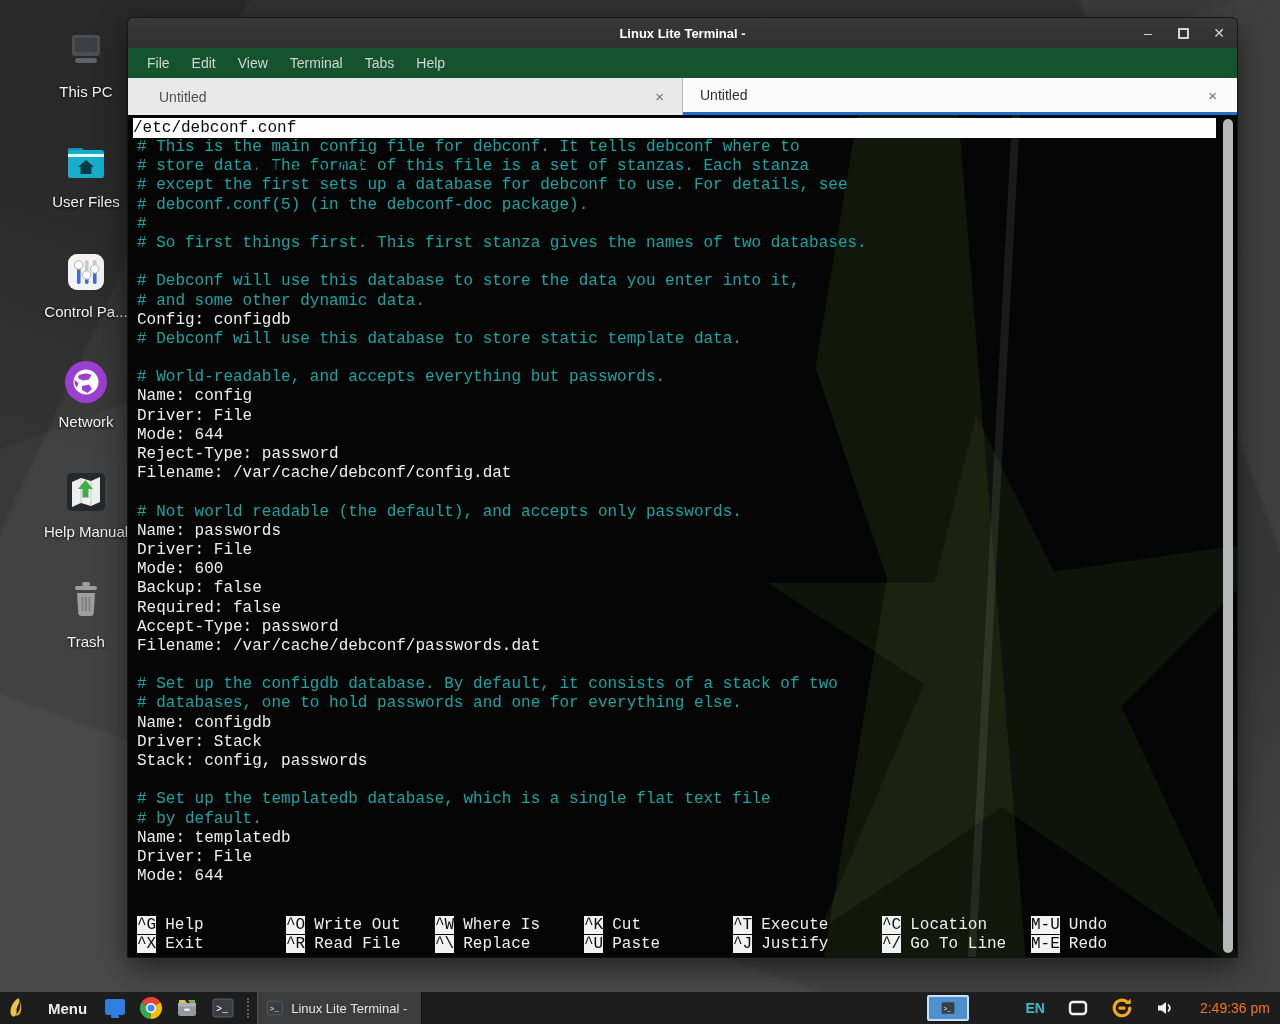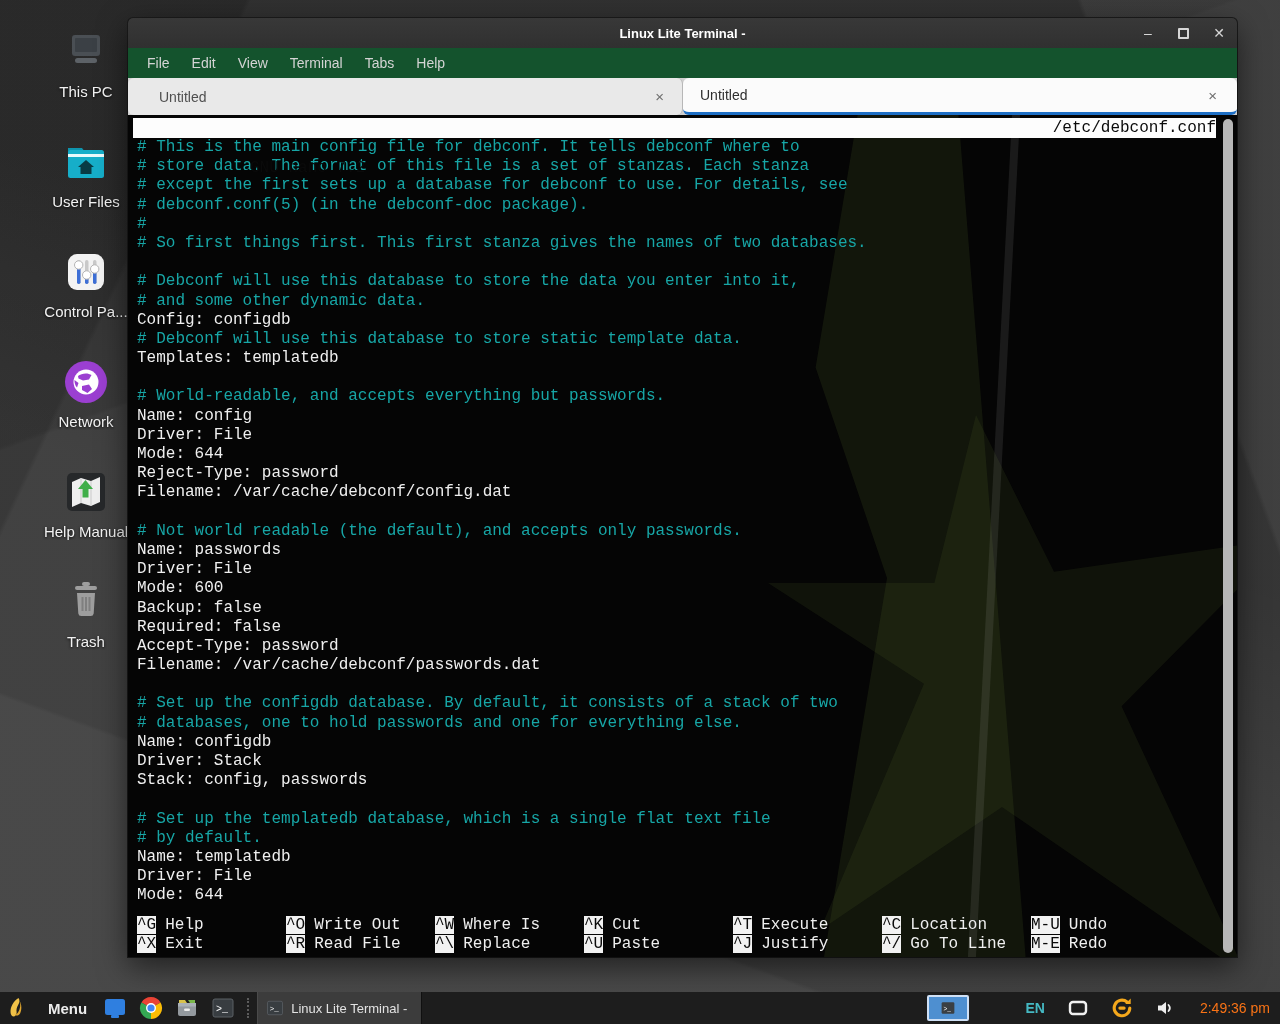--- a/index.html
+++ b/index.html
@@ -42,21 +42,21 @@
   .win-btn { color:#d6d6d6; font-size:14px; width:16px; text-align:center; cursor:pointer; line-height:16px; }
   .win-btn.max { width:11px; height:11px; border:2px solid #d6d6d6; border-radius:1px; }
   .menubar {
     height:30px; background:#14532d; display:flex; align-items:center; padding-left:8px;
   }
   .menu-item { color:#d4d4d4; font-size:14px; padding:4px 11px; cursor:pointer; }
 
   .tabbar { height:37px; display:flex; background:#cfcfcf; }
   .tab {
     display:flex; align-items:center; justify-content:space-between;
-    font-size:14px; cursor:pointer; position:relative;border-radius:6px;
+    font-size:14px; cursor:pointer; position:relative;
   }
   .tab.inactive { flex:0 0 555px; background:#e9e9e9; color:#4f4f4f;
     border-right:1px solid #b7b7b7; padding:0 18px 0 31px; }
   .tab.active { flex:1; background:#fbfbfb; color:#2e2e2e;
     padding:0 20px 0 17px; border-bottom:3px solid #1e6fc5; }
   .tab-close { color:#6f6f6f; font-size:15px; cursor:pointer; }
 
   
   .terminal {
     position:absolute; left:0; right:0; top:97px; bottom:0;
@@ -72,21 +72,21 @@
         clip-path:polygon(40% 0, 55% 28%, 100% 22%, 68% 52%, 92% 100%, 45% 70%, 10% 92%, 30% 48%, 0 30%, 32% 30%); }
   .g3 { left:862px; top:0; width:8px; height:100%;
         background:rgba(220,220,220,.10); transform:skewX(-3deg); }
 
   .term-content { position:absolute; left:5px; right:21px; top:3px; bottom:0; }
   .nano-header {
     height:20px; line-height:20px; background:#fdfdfd; color:#0a0a0a;
     position:relative; white-space:pre;
   }
   .nano-app { padding-left:21px; }
-  .nano-path { position:absolute; left:0; right:0; text-align:right; top:0; }
+  .nano-path { position:absolute; left:0; right:0; text-align:left; top:0; }
   .nano-lines { padding-left:4px; }
   .ln { height:19.2px; line-height:19.2px; white-space:pre; }
   .ln.cmt { color:#17a6a6; }
   .ln.cur::first-letter { background:#17a6a6; color:#031212; }
 
   .nano-shortcuts {
     position:absolute; left:4px; right:0; bottom:3px;
     display:grid; grid-template-rows:19.2px 19.2px; grid-auto-flow:column;
     grid-auto-columns:149px;
   }
@@ -244,21 +244,20 @@
           <div class="ln cmt"># store data. The format of this file is a set of stanzas. Each stanza</div>
           <div class="ln cmt"># except the first sets up a database for debconf to use. For details, see</div>
           <div class="ln cmt"># debconf.conf(5) (in the debconf-doc package).</div>
           <div class="ln cmt">#</div>
           <div class="ln cmt"># So first things first. This first stanza gives the names of two databases.</div>
           <div class="ln"></div>
           <div class="ln cmt"># Debconf will use this database to store the data you enter into it,</div>
           <div class="ln cmt"># and some other dynamic data.</div>
           <div class="ln">Config: configdb</div>
           <div class="ln cmt"># Debconf will use this database to store static template data.</div>
-          <div class="ln">Templates: templatedb</div>
           <div class="ln"></div>
           <div class="ln cmt"># World-readable, and accepts everything but passwords.</div>
           <div class="ln">Name: config</div>
           <div class="ln">Driver: File</div>
           <div class="ln">Mode: 644</div>
           <div class="ln">Reject-Type: password</div>
           <div class="ln">Filename: /var/cache/debconf/config.dat</div>
           <div class="ln"></div>
           <div class="ln cmt"># Not world readable (the default), and accepts only passwords.</div>
           <div class="ln">Name: passwords</div>

